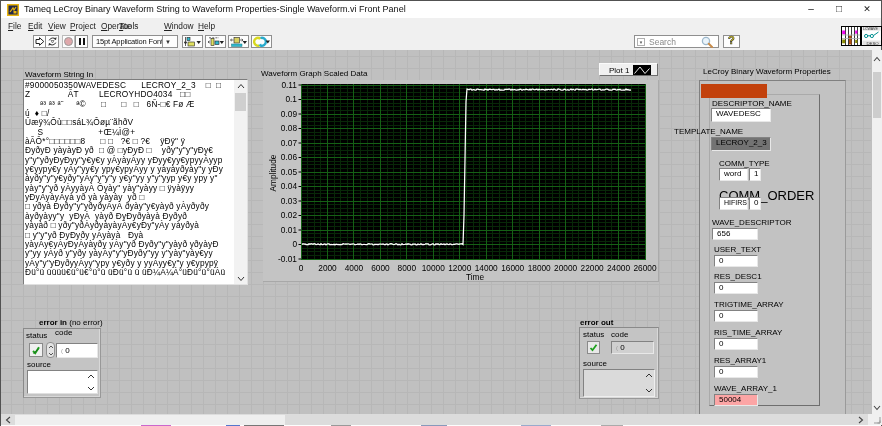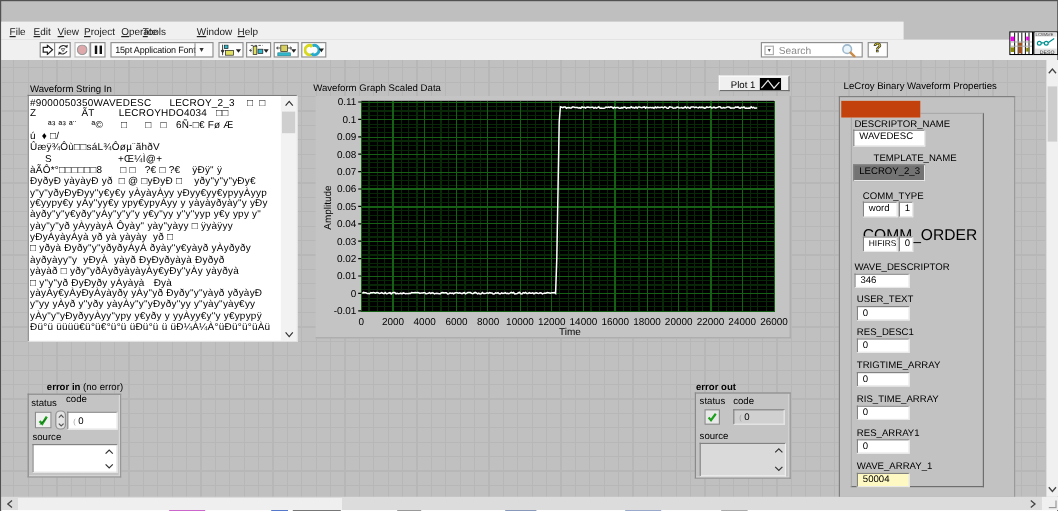--- a/index.html
+++ b/index.html
@@ -2,40 +2,52 @@
 <html><head><meta charset="utf-8">
 <style>
 * { margin:0; padding:0; box-sizing:border-box; }
 html,body { width:882px; height:426px; overflow:hidden; background:#fff;
   font-family:"Liberation Sans", sans-serif; }
 .abs { position:absolute; }
 #win { position:absolute; left:0; top:0; width:882px; height:426px; border:1px solid #515151; background:#bfbfbf; }
 #title { left:0px; top:0px; width:880px; height:17px; background:#ffffff; }
 #title .txt { left:23px; top:3px; font-size:9px; color:#111; }
 .capbtn { top:0px; height:17px; width:30px; text-align:center; color:#222; font-size:10px; line-height:16px; }
-#menu { left:0px; top:17px; width:752px; height:15px; background:#f0f0f0; font-size:8.3px; color:#222; }
+#menu { left:0px; top:17px; width:880px; height:15px; background:#f0f0f0; font-size:8.3px; color:#222; }
 #menu span { position:absolute; top:3px; }
 #menu u { text-decoration:underline; }
 #tools { left:0px; top:32px; width:880px; height:17px; background:#f0f0f0; }
 .tbtn { position:absolute; top:2px; height:13px; background:#fdfdfd; border:1px solid #8f8f8f; }
 #panel { left:0px; top:49px; width:870px; height:364px;
   background-image:
     repeating-linear-gradient(to right, transparent 0px, transparent 10px, #b7b7b7 10px, #b7b7b7 11px, transparent 11px, transparent 12px),
     repeating-linear-gradient(to bottom, transparent 0px, transparent 6px, #b7b7b7 6px, #b7b7b7 7px, transparent 7px, transparent 12px);
   background-color:#c0c0c0; }
 .lbl { position:absolute; font-size:8px; color:#000; white-space:nowrap; }
 .field { position:absolute; background:#fff; border:1px solid #828282;
   border-bottom-color:#e8e8e8; border-right-color:#e8e8e8; font-size:8px; color:#000;
   padding-left:4px; line-height:10px; white-space:nowrap; overflow:hidden; }
 .cluster { position:absolute; background:#c4c4c4; border:1px solid #989898;
   border-top-color:#8a8a8a; border-left-color:#8a8a8a; box-shadow:inset -1px -1px 0 #d8d8d8; }
 .gridless { background:#c4c4c4; }
 </style></head>
 <body>
 <div id="win">
+  <div class="abs" id="title">
+    <svg class="abs" style="left:6px;top:3px" width="12" height="12">
+      <rect x="0" y="0" width="12" height="12" fill="#e8b410"></rect>
+      <rect x="1.5" y="1.5" width="9" height="9" fill="#23284a"></rect>
+      <path d="M3 8 L6 4 L7 6 L9 3" stroke="#e8b410" stroke-width="1.2" fill="none"></path>
+      <rect x="6.5" y="7" width="3" height="2.5" fill="#e8b410"></rect>
+    </svg>
+    <span class="abs txt">Tameq LeCroy Binary Waveform String to Waveform Properties-Single Waveform.vi Front Panel</span>
+    <div class="abs capbtn" style="left:795px">–</div>
+    <div class="abs capbtn" style="left:823px">□</div>
+    <div class="abs capbtn" style="left:851px;font-size:9px">✕</div>
+  </div>
   <div class="abs" id="menu">
     <span style="left:7px"><u>F</u>ile</span>
     <span style="left:27px"><u>E</u>dit</span>
     <span style="left:47px"><u>V</u>iew</span>
     <span style="left:69px"><u>P</u>roject</span>
     <span style="left:100px"><u>O</u>perate</span>
     <span style="left:118px"><u>T</u>ools</span>
     <span style="left:163px"><u>W</u>indow</span>
     <span style="left:197px"><u>H</u>elp</span>
   </div>
@@ -227,42 +239,42 @@
       <path d="M1 4 L4 1 L7 4" stroke="#333" stroke-width="1" fill="none"></path>
       <path d="M1 16 L4 19 L7 16" stroke="#333" stroke-width="1" fill="none"></path>
     </svg>
 
   <div class="lbl" style="left:702px;top:66px">LeCroy Binary Waveform Properties</div>
   <div class="abs" style="left:698px;top:79px;width:147px;height:335px;background:#c2c2c2;border:1px solid #9a9a9a;border-top-color:#808080;border-left-color:#808080"></div>
   <div class="abs" style="left:708px;top:93px;width:111px;height:312px;background:#c2c2c2;border:1px solid #6e6e6e;border-top-color:#aaa;border-left-color:#aaa"></div>
   <div class="abs" style="left:700px;top:83px;width:66px;height:11px;background:#f0f0f0;border:7px solid #c2410c;font-size:7.3px;line-height:9px;padding-left:2px;white-space:nowrap;overflow:hidden">Block WAVEDESC</div>
   <div class="lbl" style="left:711px;top:98px;font-size:8px">DESCRIPTOR_NAME</div>
     <div class="field" style="left:710px;top:107px;width:60px;height:14px;background:#fff">WAVEDESC</div>
-    <div class="lbl" style="left:727px;top:126px;font-size:8px">TEMPLATE_NAME</div>
+    <div class="lbl" style="left:673px;top:126px;font-size:8px">TEMPLATE_NAME</div>
     <div class="field" style="left:710px;top:136px;width:60px;height:14px;background:#737373">LECROY_2_3</div>
     <div class="lbl" style="left:718px;top:158px;font-size:8px">COMM_TYPE</div>
     <div class="field" style="left:718px;top:167px;width:29px;height:13px;background:#fff">word</div>
     <div class="field" style="left:748px;top:167px;width:12px;height:13px;background:#fff">1</div>
     <div class="lbl" style="left:718px;top:187px;font-size:13px">COMM_ORDER</div>
     <div class="field" style="left:718px;top:196px;width:29px;height:13px;background:#fff"><span style="font-size:7px">HIFIRS</span></div>
     <div class="field" style="left:748px;top:196px;width:12px;height:13px;background:#fff">0</div>
     <div class="lbl" style="left:711px;top:217px;font-size:8px">WAVE_DESCRIPTOR</div>
-    <div class="field" style="left:711px;top:227px;width:46px;height:12px;background:#fff">346</div>
+    <div class="field" style="left:711px;top:227px;width:46px;height:12px;background:#fff">656</div>
     <div class="lbl" style="left:713px;top:244px;font-size:8px">USER_TEXT</div>
     <div class="field" style="left:713px;top:254px;width:44px;height:12px;background:#fff">0</div>
     <div class="lbl" style="left:713px;top:271px;font-size:8px">RES_DESC1</div>
     <div class="field" style="left:713px;top:281px;width:44px;height:12px;background:#fff">0</div>
     <div class="lbl" style="left:713px;top:299px;font-size:8px">TRIGTIME_ARRAY</div>
     <div class="field" style="left:713px;top:309px;width:44px;height:12px;background:#fff">0</div>
     <div class="lbl" style="left:713px;top:327px;font-size:8px">RIS_TIME_ARRAY</div>
     <div class="field" style="left:713px;top:337px;width:44px;height:12px;background:#fff">0</div>
     <div class="lbl" style="left:713px;top:355px;font-size:8px">RES_ARRAY1</div>
     <div class="field" style="left:713px;top:365px;width:44px;height:12px;background:#fff">0</div>
     <div class="lbl" style="left:713px;top:383px;font-size:8px">WAVE_ARRAY_1</div>
-    <div class="field" style="left:713px;top:393px;width:44px;height:12px;background:#fef9c3">50004</div>
+    <div class="field" style="left:713px;top:393px;width:44px;height:12px;background:#fca5a5">50004</div>
 
   <div class="abs" style="left:871px;top:49px;width:10px;height:364px;background:#f0f0f0"></div>
   <svg class="abs" style="left:872px;top:55px" width="8" height="6">
       <path d="M1 5 L4 1.5 L7 5" stroke="#444" stroke-width="1.1" fill="none"></path>
     </svg>
   <div class="abs" style="left:872px;top:71px;width:8px;height:46px;background:#cdcdcd"></div>
   <svg class="abs" style="left:872px;top:404px" width="8" height="6">
       <path d="M1 1 L4 4.5 L7 1" stroke="#444" stroke-width="1.1" fill="none"></path>
     </svg>
   <div class="abs" style="left:0px;top:413px;width:867px;height:11px;background:#dcdcdc"></div>

